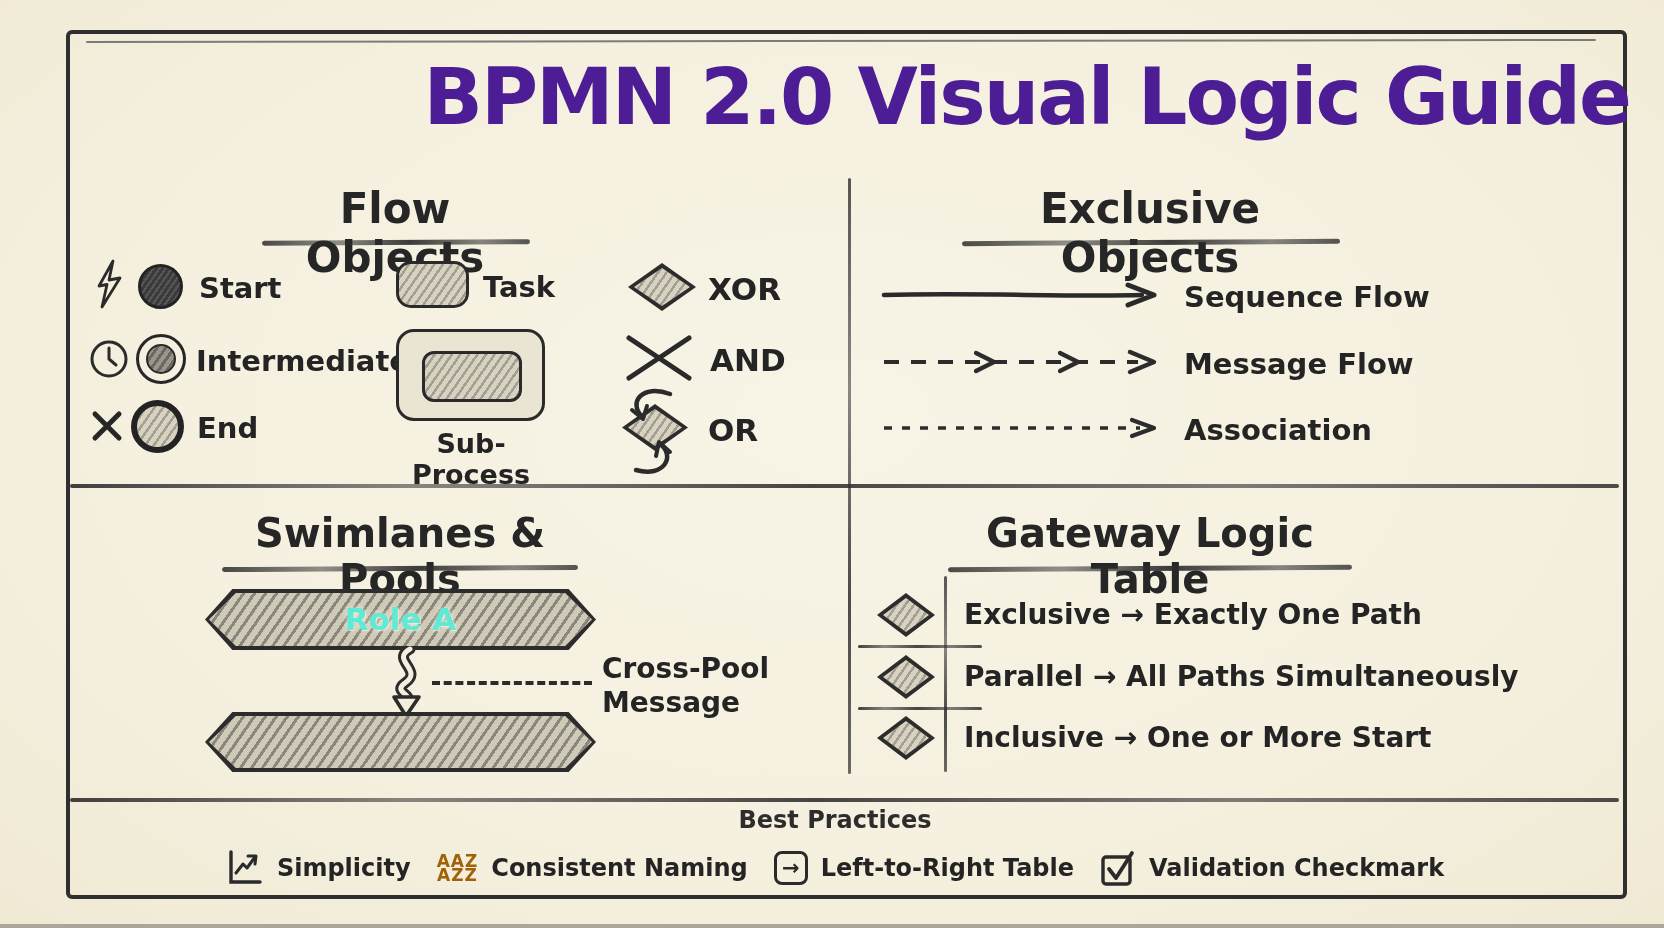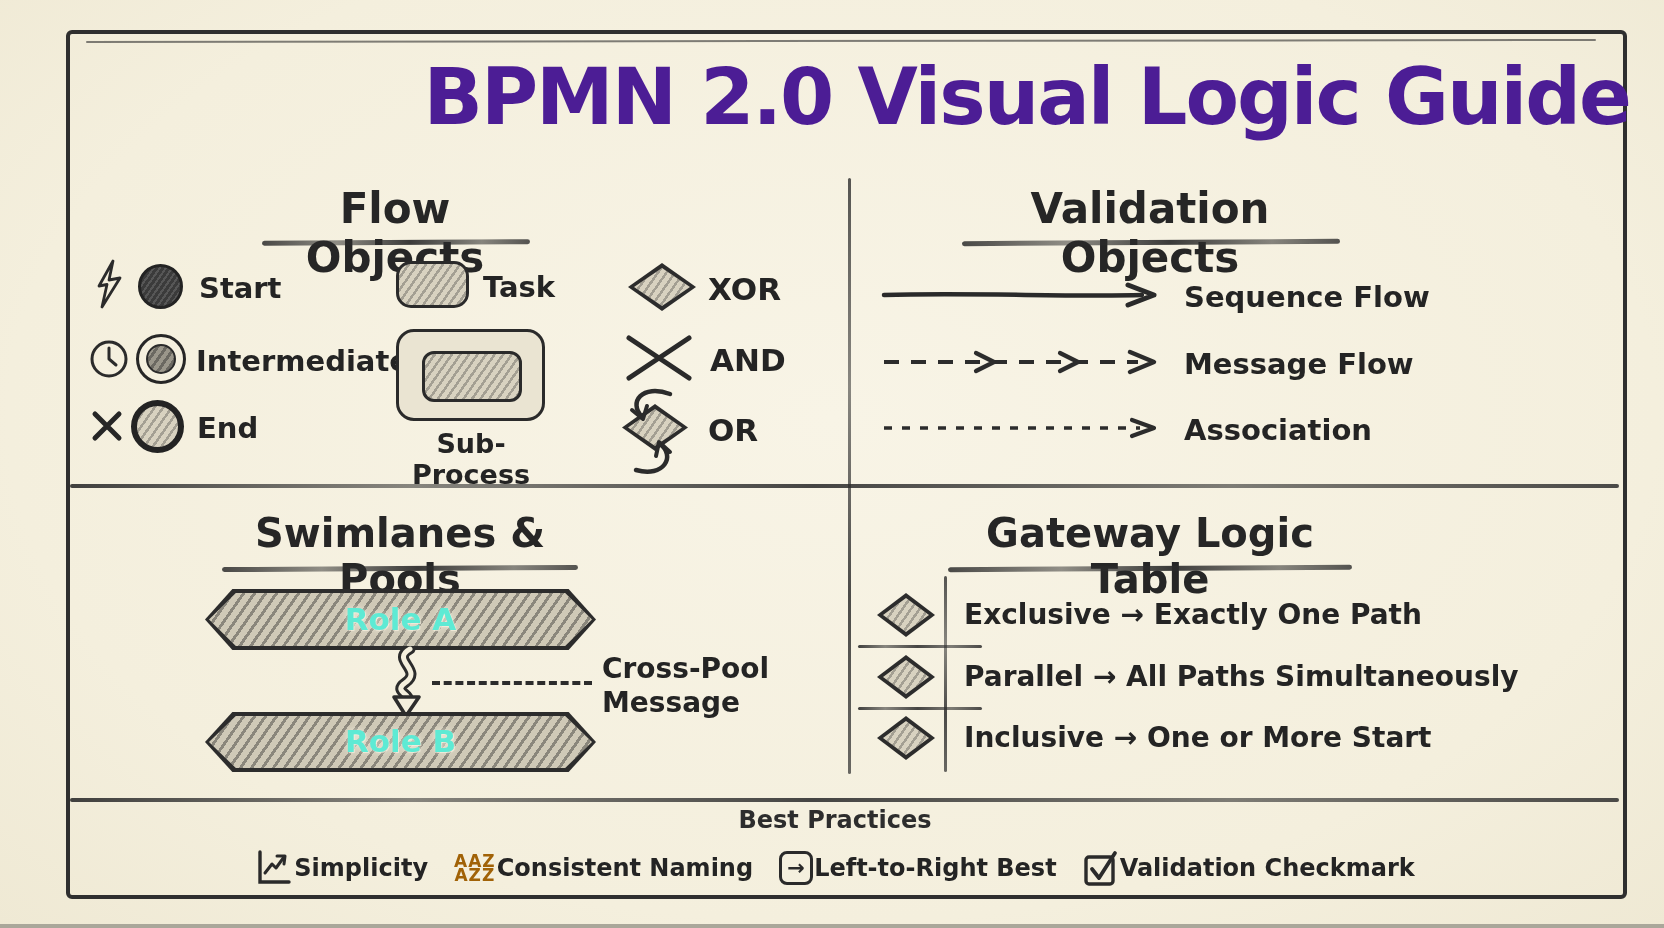--- a/index.html
+++ b/index.html
@@ -66,21 +66,21 @@
   .pool-label{position:absolute;left:0;right:0;top:50%;transform:translateY(-54%);text-align:center;font-size:31px;font-weight:bold;color:#5eead4;text-shadow:0 0 6px rgba(246,241,224,.9),1px 1px 0 rgba(246,241,224,.7);}
 
   .flow-label{font-size:29px;}
   .conn-label{font-size:29px;}
   .gw-label{font-size:31px;}
   .table-row-label{font-size:28px;white-space:nowrap;}
   .dashed-msg{border-top:4px dashed #2c2c2c;}
 
   .bp-title{font-size:24px;font-weight:bold;text-align:center;}
   .bp-row{display:flex;align-items:center;justify-content:center;gap:26px;}
-  .bp-item{display:flex;align-items:center;gap:1px;}
+  .bp-item{display:flex;align-items:center;gap:13px;}
   .bp-label{font-size:24px;font-weight:bold;white-space:nowrap;color:#242424;}
   .letter-pairs{font-size:17px;font-weight:bold;line-height:.85;letter-spacing:1px;color:#a16207;text-align:center;}
   .boxed-arrow{width:34px;height:34px;border:3px solid #2a2a2a;border-radius:8px;display:flex;align-items:center;justify-content:center;font-size:21px;font-weight:bold;color:#2a2a2a;box-sizing:border-box;}
   svg{display:block;}
 </style>
 </head>
 <body>
 
 <div class="abs frame"></div>
 <div class="abs frame-topline"></div>
@@ -148,21 +148,21 @@
 <div class="abs" style="left:608px;top:384px;">
   <svg width="86" height="92" viewBox="0 0 86 92">
     <path d="M62 10 C 34 0, 20 18, 34 33" fill="none" stroke="#2b2b2b" stroke-width="4.5" stroke-linecap="round"></path>
     <path d="M24 26 L35 35 L39 22" fill="none" stroke="#2b2b2b" stroke-width="4" stroke-linecap="round" stroke-linejoin="round"></path>
     <path d="M28 86 C 56 94, 68 72, 52 60" fill="none" stroke="#2b2b2b" stroke-width="4.5" stroke-linecap="round"></path>
     <path d="M62 68 L51 58 L48 72" fill="none" stroke="#2b2b2b" stroke-width="4" stroke-linecap="round" stroke-linejoin="round"></path>
   </svg>
 </div>
 <div class="abs label gw-label" style="left:708px;top:412px;">OR</div>
 
-<div class="abs sec-title row1" style="left:950px;width:400px;">Validation Objects</div>
+<div class="abs sec-title row1" style="left:950px;width:400px;">Exclusive Objects</div>
 <div class="abs underline" style="left:962px;top:240px;width:378px;"></div>
 
 <div class="abs" style="left:880px;top:282px;">
   <svg width="292" height="26" viewBox="0 0 292 26">
     <path d="M4 13 C 90 10.5, 190 15, 262 13" fill="none" stroke="#2a2a2a" stroke-width="4.5" stroke-linecap="round"></path>
     <path d="M248 3 L274 13 L248 23" fill="none" stroke="#2a2a2a" stroke-width="5" stroke-linecap="round" stroke-linejoin="round"></path>
   </svg>
 </div>
 <div class="abs label conn-label" style="left:1184px;top:280px;">Sequence Flow</div>
 
@@ -198,21 +198,20 @@
     <path d="M38 3 C 18 14, 52 24, 33 37 C 20 46, 42 49, 34 54" fill="none" stroke="#f4efdd" stroke-width="5" stroke-linecap="round"></path>
     <path d="M22 51 L34 70 L47 51 Z" fill="#f4efdd" stroke="#2c2c2c" stroke-width="3.6" stroke-linejoin="round"></path>
   </svg>
 </div>
 <div class="abs dashed-msg" style="left:432px;top:681px;width:160px;"></div>
 <div class="abs label" style="left:602px;top:652px;font-size:28px;">Cross-Pool</div>
 <div class="abs label" style="left:602px;top:686px;font-size:28px;">Message</div>
 
 <div class="abs pool-outer" style="left:205px;top:712px;width:391px;height:60px;">
   <div class="pool-inner"></div>
-  <div class="pool-label">Role B</div>
 </div>
 
 <div class="abs sec-title row2" style="left:950px;width:400px;">Gateway Logic Table</div>
 <div class="abs underline" style="left:948px;top:566px;width:404px;"></div>
 
 <div class="abs divider-v" style="left:944px;top:576px;height:196px;"></div>
 <div class="abs divider-h" style="left:858px;top:645px;width:124px;height:3px;"></div>
 <div class="abs divider-h" style="left:858px;top:707px;width:124px;height:3px;"></div>
 
 <div class="abs diamond-outer" style="left:877px;top:593px;width:58px;height:44px;">
@@ -248,21 +247,21 @@
   <div class="bp-item">
     <span class="letter-pairs">
       <span style="display:block;">AAZ</span>
       <span style="display:block;">AZZ</span>
     </span>
     <span class="bp-label">Consistent Naming</span>
   </div>
 
   <div class="bp-item">
     <span class="boxed-arrow">→</span>
-    <span class="bp-label">Left-to-Right Best</span>
+    <span class="bp-label">Left-to-Right Table</span>
   </div>
 
   <div class="bp-item">
     <span>
       <svg width="36" height="38" viewBox="0 0 36 38">
         <rect x="3" y="8" width="27" height="27" rx="3" fill="none" stroke="#2a2a2a" stroke-width="3.4"></rect>
         <path d="M9 20 L16 29 L32 4" fill="none" stroke="#2a2a2a" stroke-width="3.8" stroke-linecap="round" stroke-linejoin="round"></path>
       </svg>
     </span>
     <span class="bp-label">Validation Checkmark</span>

